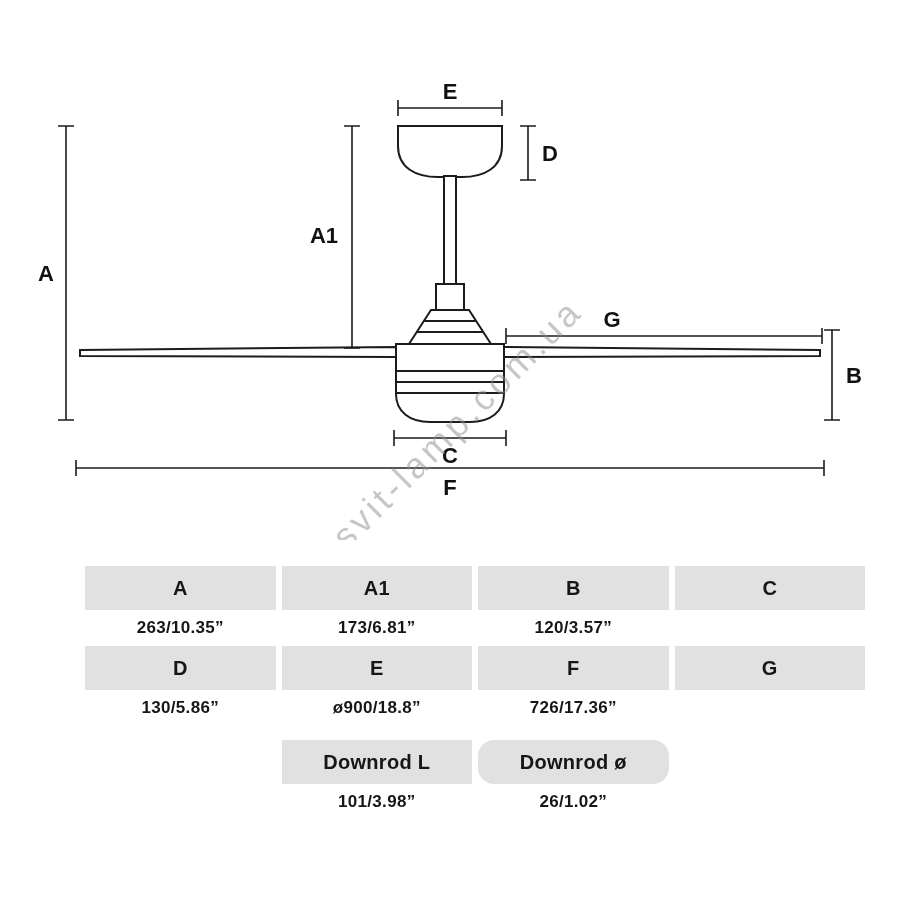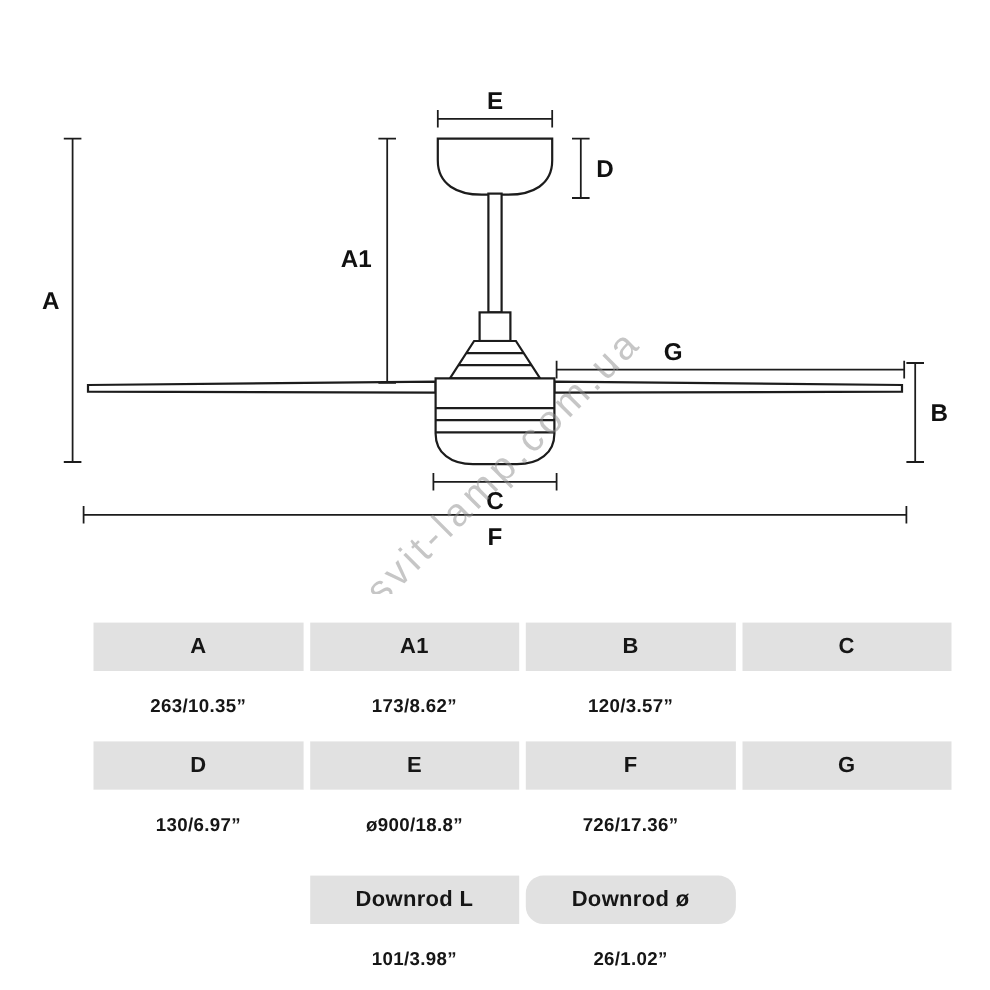--- a/index.html
+++ b/index.html
@@ -34,21 +34,21 @@
     column-gap: 6px;
   }
   .t-row.headers .cell {
     background: #e1e1e1;
     height: 44px;
     font-size: 20px;
     font-weight: 700;
   }
   .t-row.values .cell {
     background: #ffffff;
-    height: 64px;
+    height: 36px;
     font-size: 17px;
     font-weight: 700;
   }
   .cell {
     display: flex;
     align-items: center;
     justify-content: center;
     color: #161616;
     letter-spacing: 0.3px;
   }
@@ -129,32 +129,32 @@
   <div class="dim-table">
 
     <div class="t-row headers">
       <div class="cell">A</div>
       <div class="cell">A1</div>
       <div class="cell">B</div>
       <div class="cell">C</div>
     </div>
     <div class="t-row values">
       <div class="cell">263/10.35”</div>
-      <div class="cell">173/8.62”</div>
+      <div class="cell">173/6.81”</div>
       <div class="cell">120/3.57”</div>
     </div>
 
     <div class="t-row headers">
       <div class="cell">D</div>
       <div class="cell">E</div>
       <div class="cell">F</div>
       <div class="cell">G</div>
     </div>
     <div class="t-row values">
-      <div class="cell">130/6.97”</div>
+      <div class="cell">130/5.86”</div>
       <div class="cell">ø900/18.8”</div>
       <div class="cell">726/17.36”</div>
     </div>
 
     <div class="t-row headers downrod">
       <div class="cell col2">Downrod L</div>
       <div class="cell col3">Downrod ø</div>
     </div>
     <div class="t-row values">
       <div class="cell col2">101/3.98”</div>

